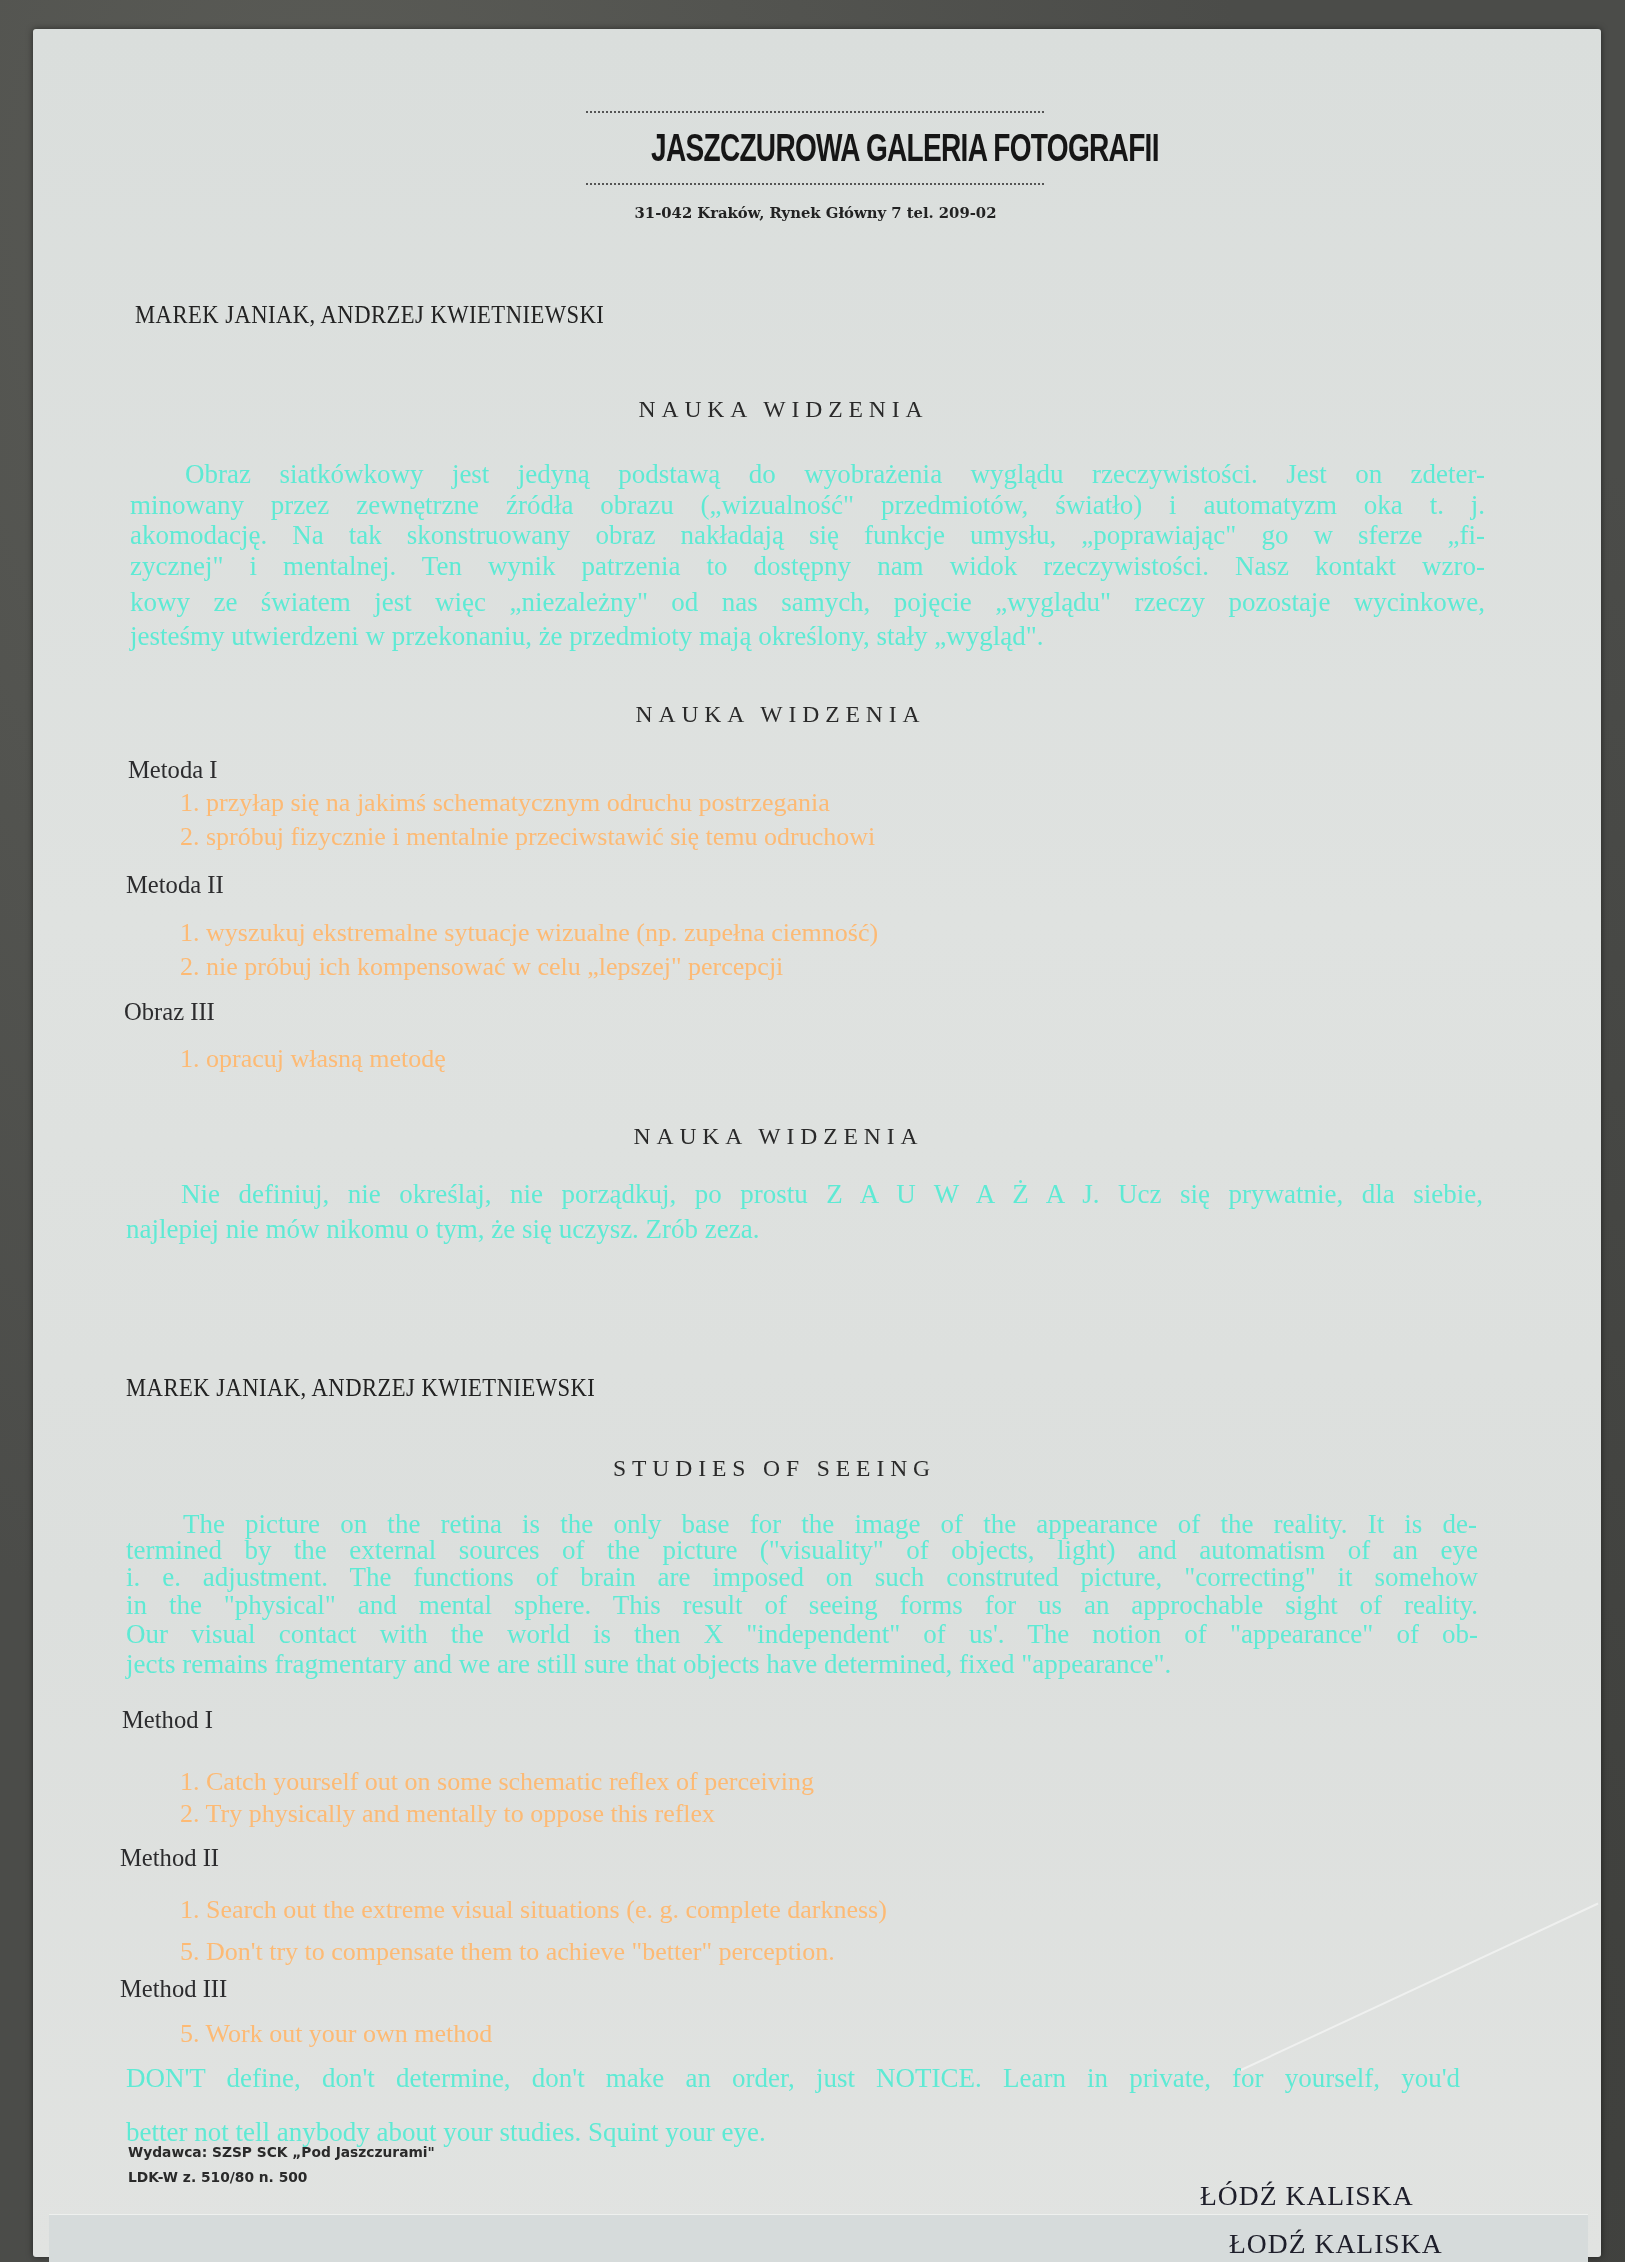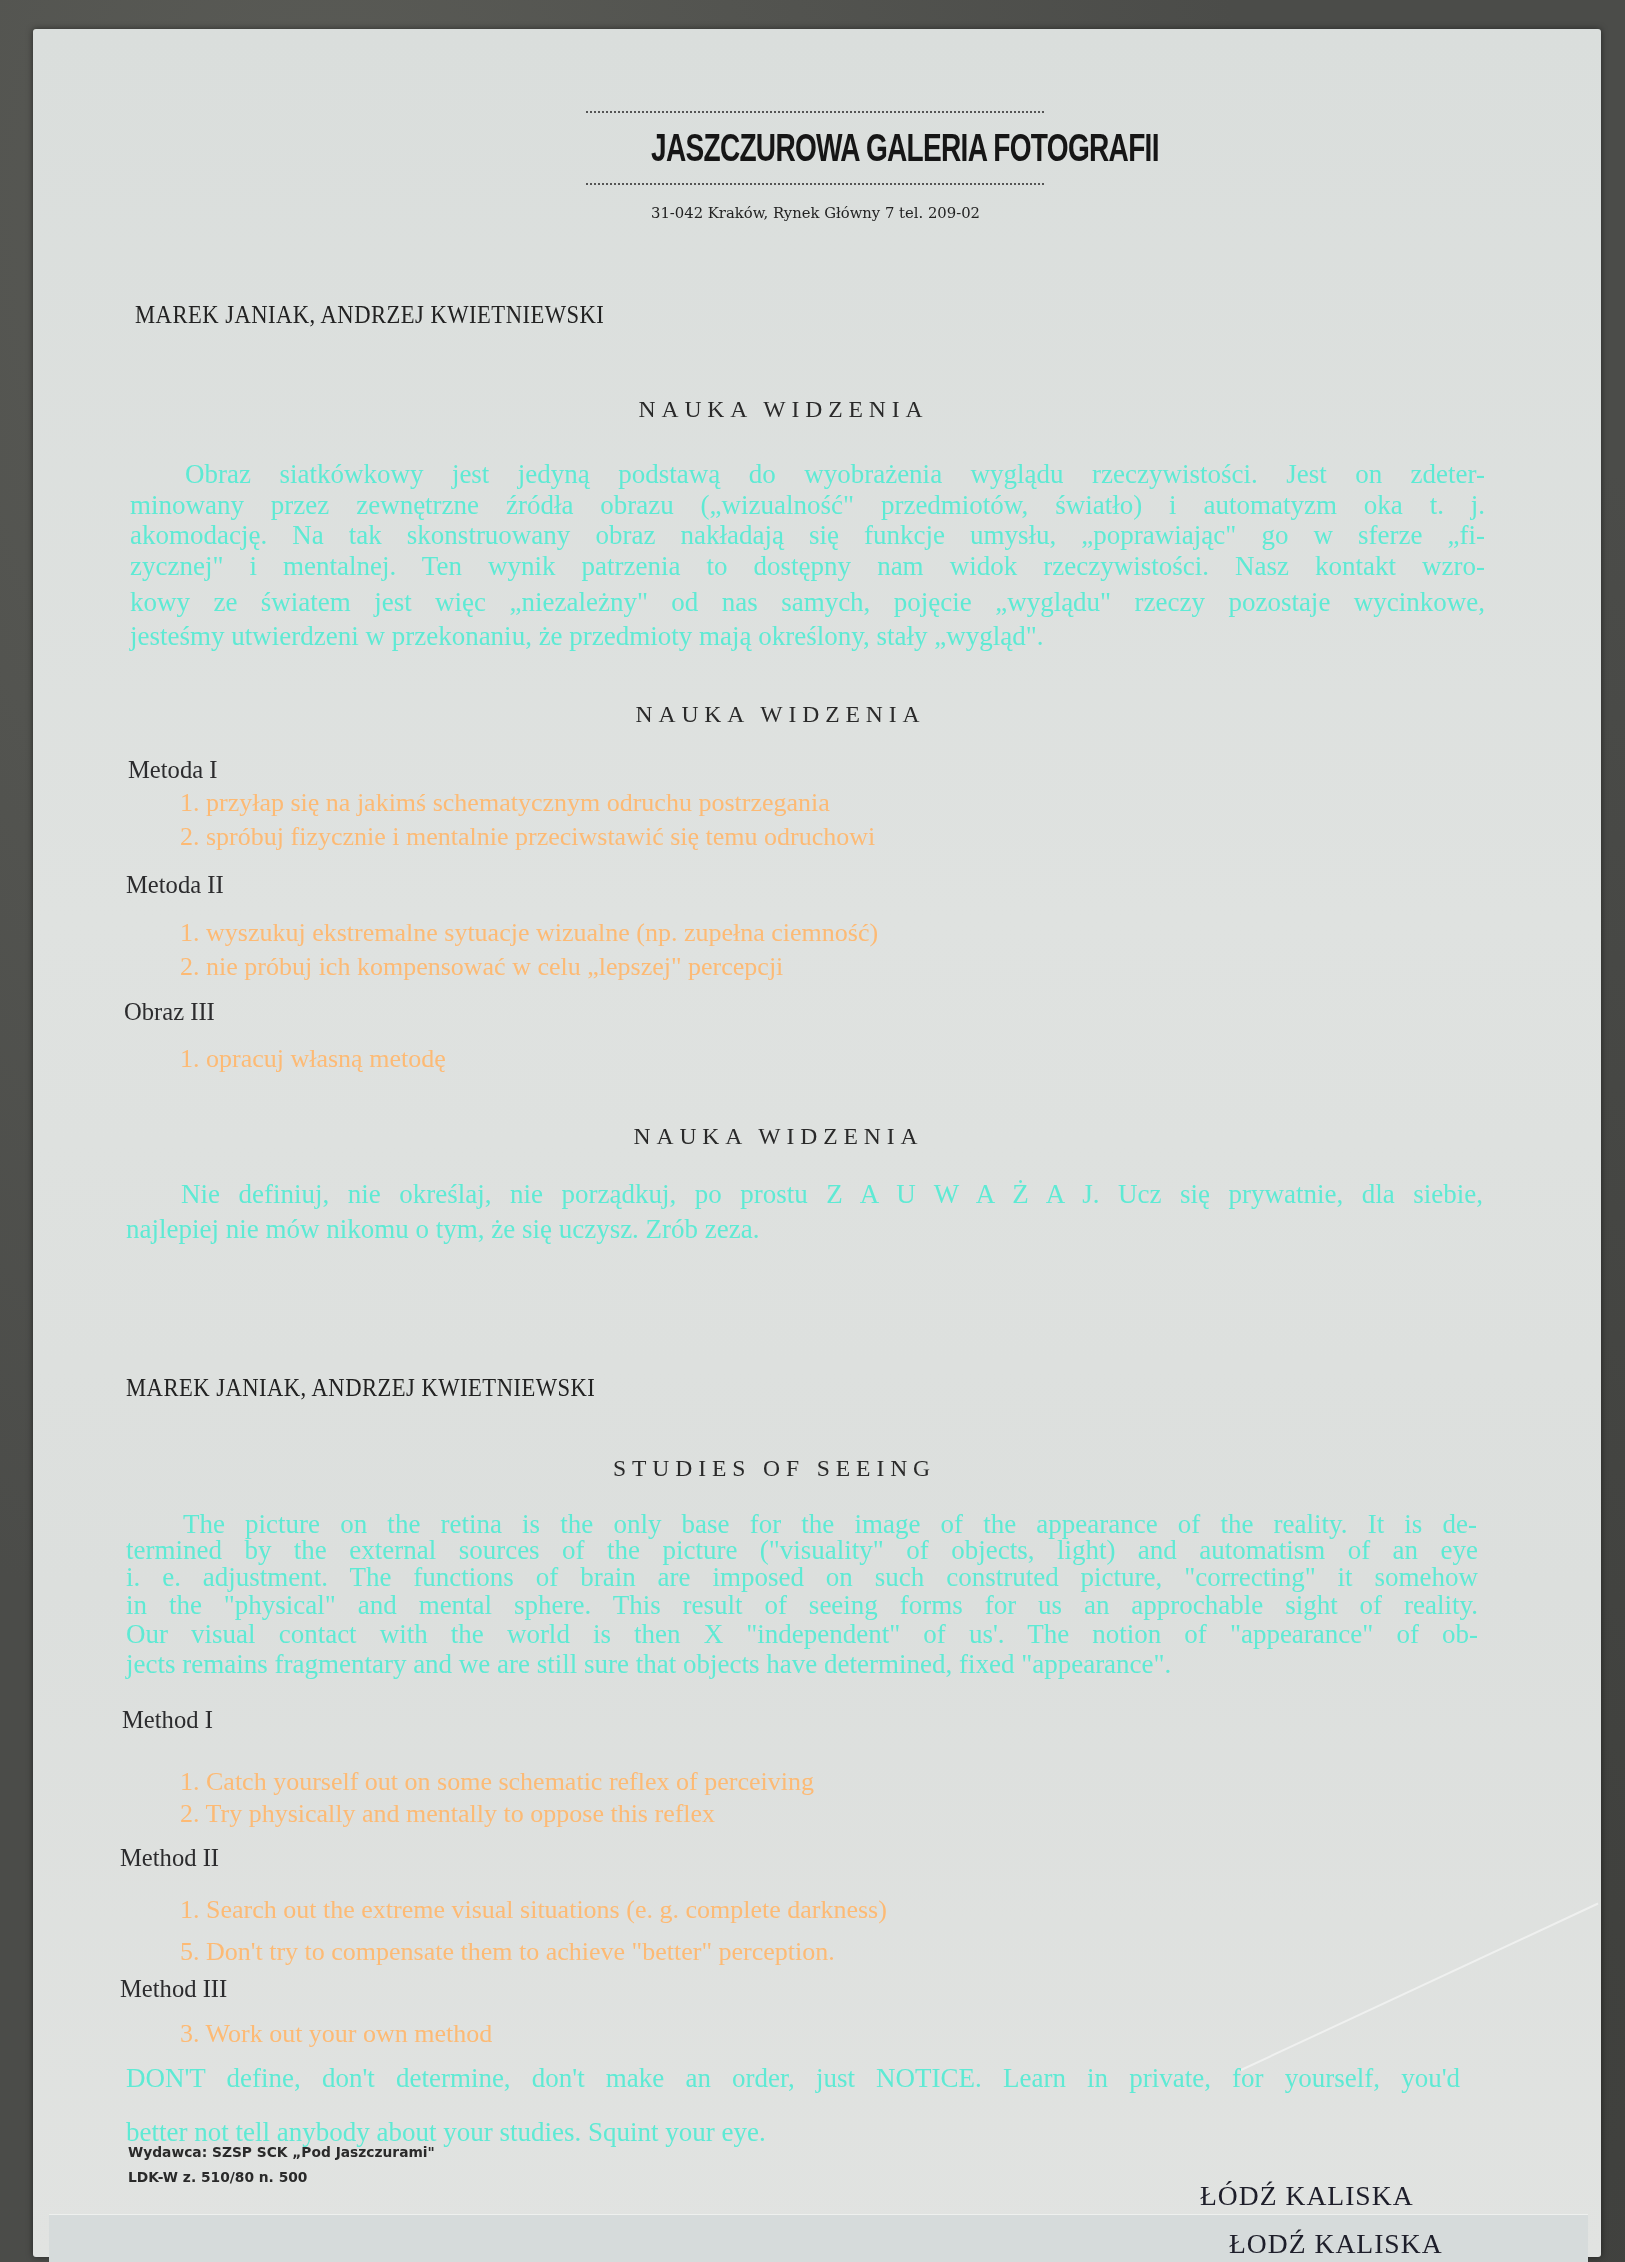--- a/index.html
+++ b/index.html
@@ -39,21 +39,21 @@
     border-top: 2px dotted #555;
   }
   .gallery-title {
     left: 587px; top: 126px; width: 457px; text-align: center;
     font-family: "Liberation Sans", "DejaVu Sans", sans-serif;
     font-weight: bold; font-size: 39px; letter-spacing: -1px;
     transform: scaleX(0.72); transform-origin: center; color: #161616;
   }
   .gallery-address {
     left: 591px; top: 204px; width: 449px; text-align: center;
-    font-family: "DejaVu Serif", serif; font-weight: normal; font-size: 14.8px; color: #222;
+    font-family: "DejaVu Serif", serif; font-weight: bold; font-size: 14.8px; color: #222;
   }
 
   .authors {
     font-size: 24.6px; letter-spacing: 0.5px; color: #222; transform: scaleX(0.92); transform-origin: left;
   }
   .section-heading {
     font-size: 23.6px; letter-spacing: 5.9px; color: #2a2a2a;
     text-align: center; width: 591px;
   }
   .body-line {
@@ -138,21 +138,21 @@
   <div>
     <div class="abs method-label" style="left:122px; top:1706px;">Method I</div>
     <div class="abs list-item" style="left:180px; top:1767px;">1. Catch yourself out on some schematic reflex of perceiving</div>
     <div class="abs list-item" style="left:180px; top:1799px;">2. Try physically and mentally to oppose this reflex</div>
 
     <div class="abs method-label" style="left:120px; top:1844px;">Method II</div>
     <div class="abs list-item" style="left:180px; top:1895px;">1. Search out the extreme visual situations (e. g. complete darkness)</div>
     <div class="abs list-item" style="left:180px; top:1937px;">5. Don't try to compensate them to achieve "better" perception.</div>
 
     <div class="abs method-label" style="left:120px; top:1975px;">Method III</div>
-    <div class="abs list-item" style="left:180px; top:2019px;">3. Work out your own method</div>
+    <div class="abs list-item" style="left:180px; top:2019px;">5. Work out your own method</div>
   </div>
 
   <div>
     <div class="abs body-line justify" style="left:126px; top:2063px; width:1334px;">DON'T define, don't determine, don't make an order, just NOTICE. Learn in private, for yourself, you'd</div>
     <div class="abs body-line" style="left:126px; top:2094px;margin-top:23px;">better not tell anybody about your studies. Squint your eye.</div>
   </div>
 </div>
 
 <div>
   <div class="abs footer-line" style="left:128px; top:2144px;">Wydawca: SZSP SCK „Pod Jaszczurami"</div>

